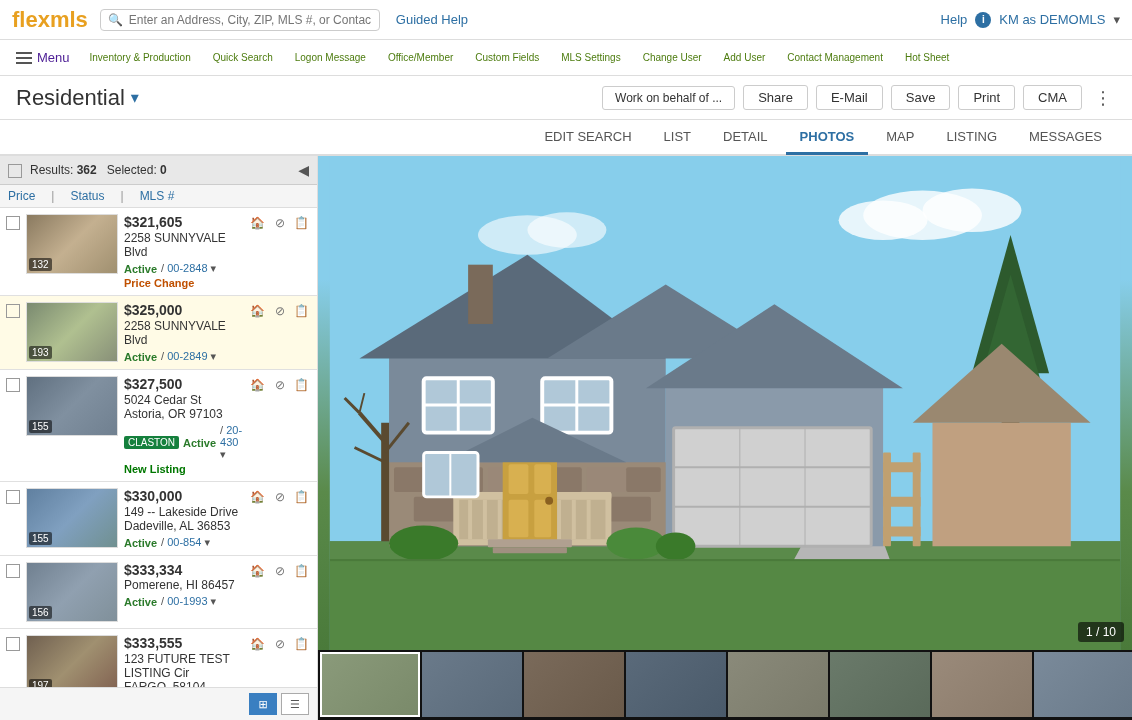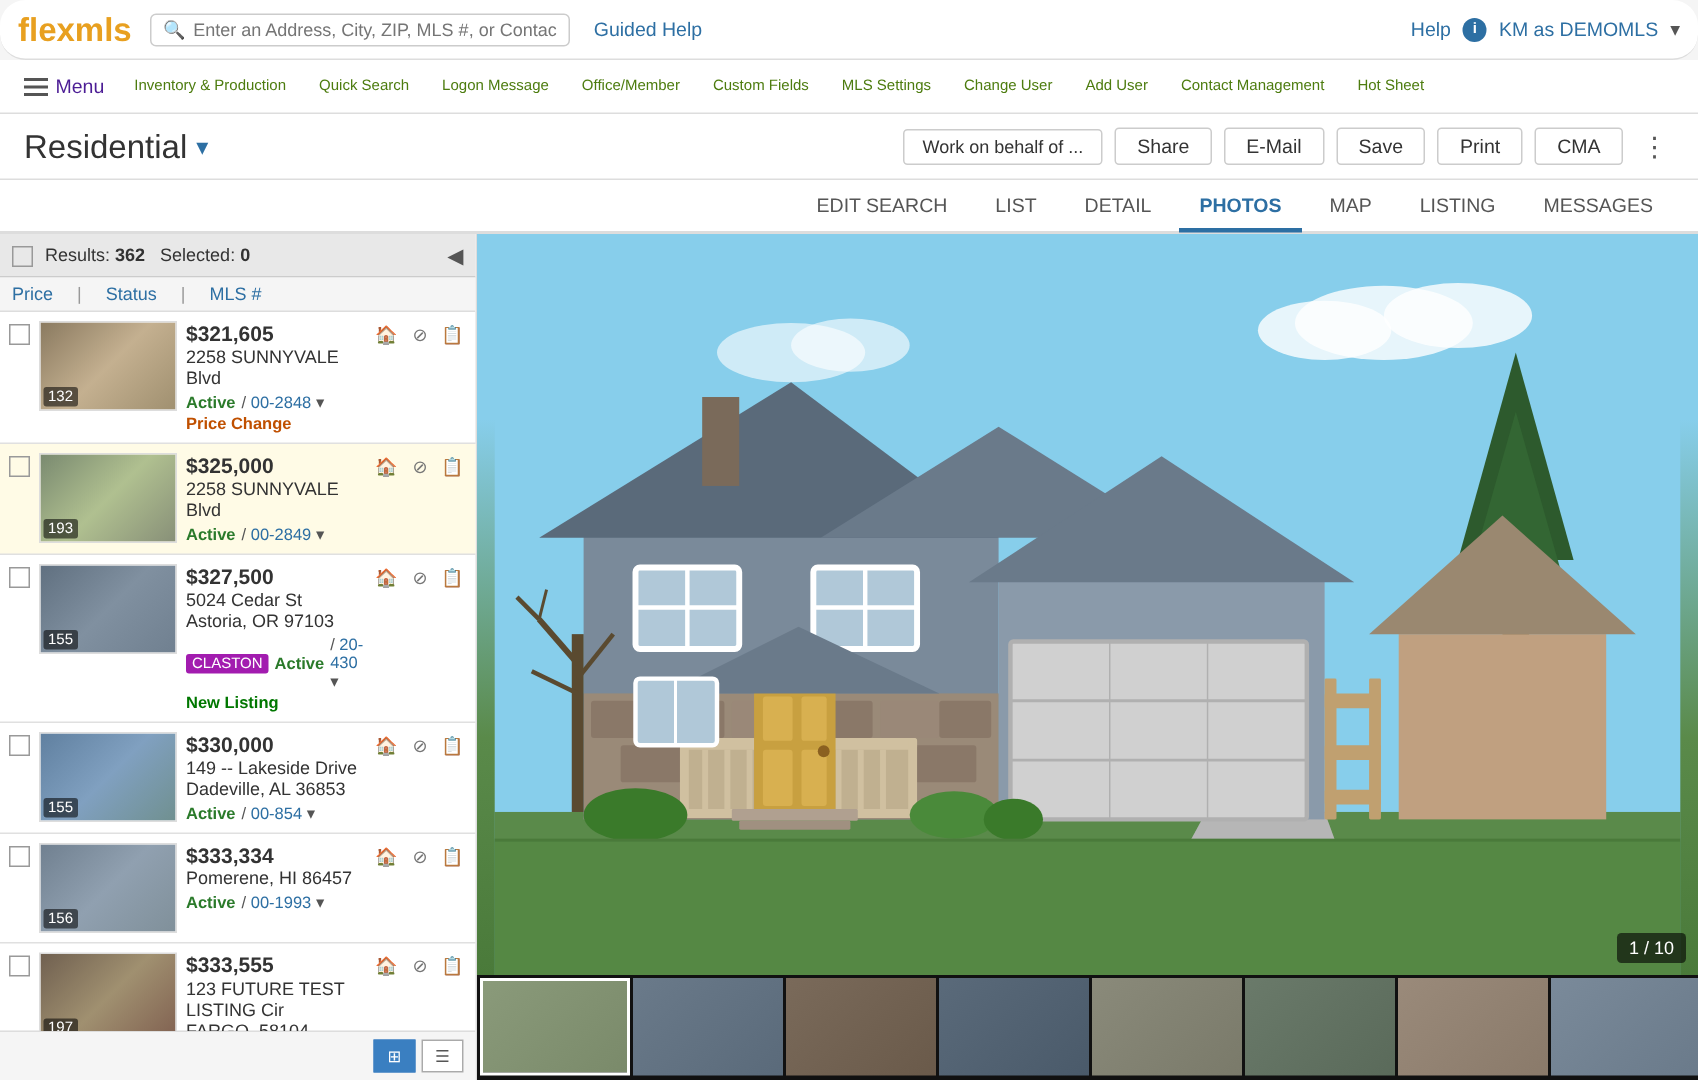--- a/index.html
+++ b/index.html
@@ -7,21 +7,20 @@
 
     
     .top-nav {
       background: #fff;
       border-bottom: 1px solid #ddd;
       display: flex;
       align-items: center;
       padding: 0 12px;
       height: 40px;
       gap: 12px;
-      border-radius: 17px;
     }
     .logo {
       font-size: 22px;
       font-weight: bold;
       color: #2d6fa3;
       flex-shrink: 0;
     }
     .logo span { color: #e8a020; }
     .search-box {
       display: flex;
@@ -185,21 +184,21 @@
     .listing-status-row { display: flex; align-items: center; gap: 4px; margin-top: 3px; }
     .status-badge {
       font-size: 11px; color: #2a7a2a; font-weight: bold;
     }
     .mls-num { font-size: 11px; color: #555; }
     .mls-num a { color: #2d6fa3; text-decoration: none; }
     .tag-badge {
       display: inline-block; font-size: 10px; padding: 1px 4px;
       border-radius: 2px; color: #fff;
     }
-    .tag-claston { background: #a21caf; }
+    .tag-claston { background: #15803d; }
     .listing-change { font-size: 11px; color: #c05000; font-weight: bold; margin-top: 2px; }
     .listing-new { font-size: 11px; color: #007700; font-weight: bold; margin-top: 2px; }
     .listing-icons {
       display: flex; flex-direction: column; gap: 4px; align-items: flex-end;
     }
     .icon-row { display: flex; gap: 4px; }
     .icon-btn {
       width: 18px; height: 18px; display: flex; align-items: center; justify-content: center;
       cursor: pointer; color: #777; font-size: 12px;
     }

